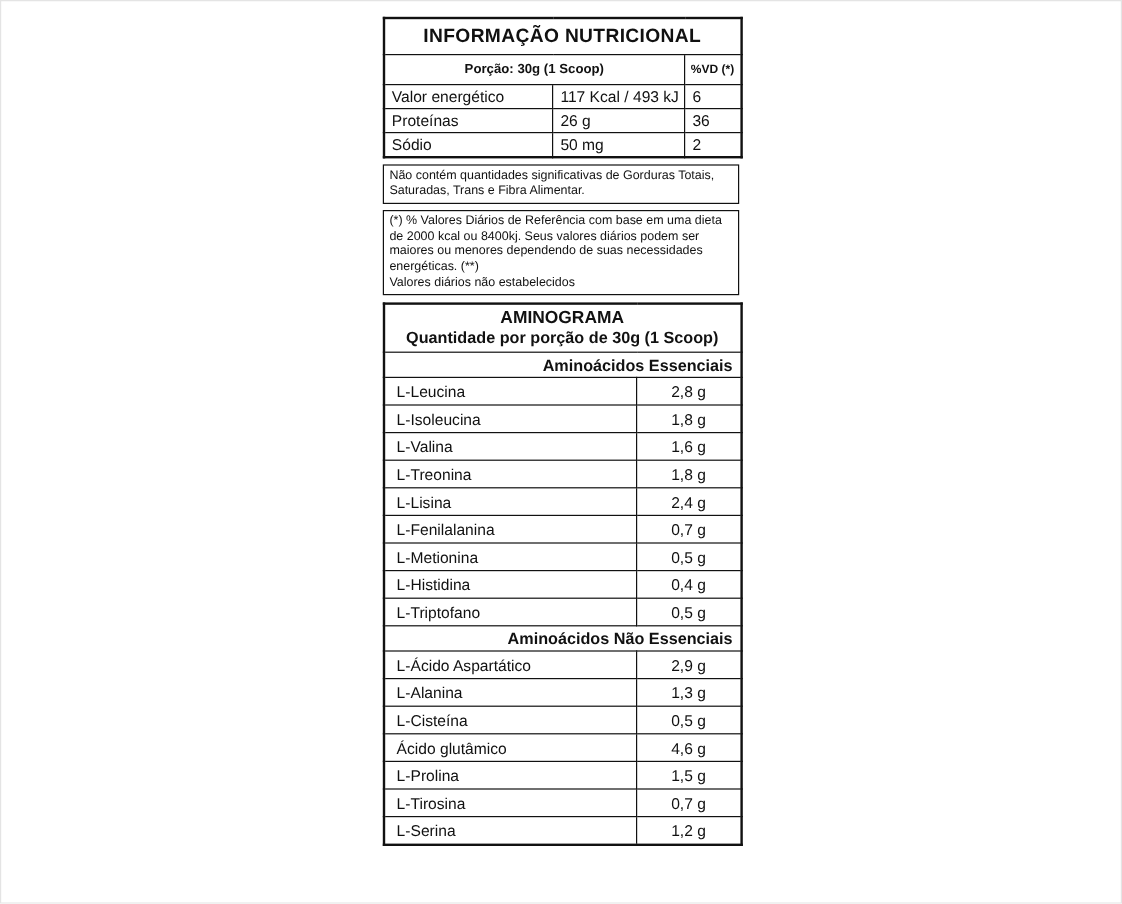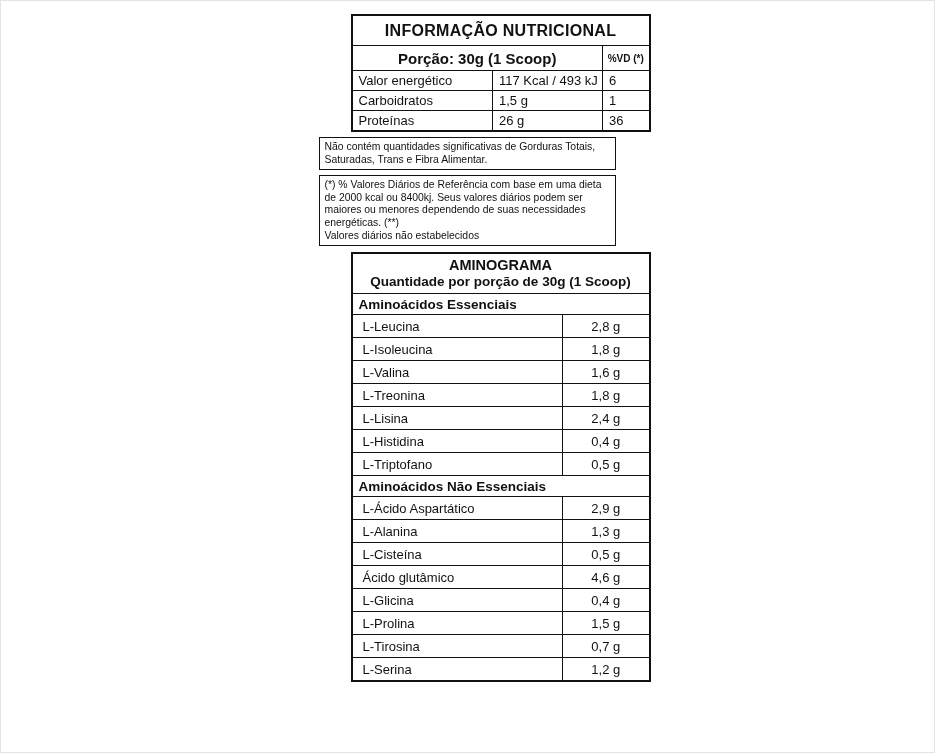--- a/index.html
+++ b/index.html
@@ -13,21 +13,20 @@
   }
   .label-wrap {
     width: 298px;
     margin: 14px auto 0 auto;
   }
   table {
     width: 298px;
     table-layout: fixed;
     border-collapse: collapse;
     border: 2px solid #111;
-    margin-left: 32px;
   }
   td {
     border: 1.5px solid #111;
     padding: 0 6px;
     vertical-align: middle;
     font-size: 13px;
     color: #111;
     overflow: hidden;
     white-space: nowrap;
   }
@@ -35,21 +34,21 @@
   .top-title {
     text-align: center;
     font-weight: bold;
     font-size: 16px;
     letter-spacing: 0.3px;
     height: 29px;
   }
   .portion-cell {
     text-align: center;
     font-weight: bold;
-    font-size: 15px;
+    font-size: 11px;
     height: 24px;
   }
   .vd-head {
     text-align: center;
     font-weight: bold;
     font-size: 10px;
     padding: 0 2px;
   }
   .nutri-row td { height: 19px; }
   .nutri-name { text-align: left; }
@@ -69,21 +68,21 @@
   .amino-table { margin-top: 6px; }
   .am-title-cell {
     text-align: center;
     font-weight: bold;
     padding: 3px 2px;
     white-space: normal;
   }
   .am-title-line1 { font-size: 14.5px; line-height: 17px; }
   .am-title-line2 { font-size: 13.5px; line-height: 16px; white-space: nowrap; }
   .section-head {
-    text-align: left;
+    text-align: right;
     font-weight: bold;
     font-size: 13.5px;
     height: 20px;
   }
   .amino-row td { height: 22px; }
   .amino-name { text-align: left; padding-left: 10px; }
   .amino-amount { text-align: center; }
 </style>
 </head>
 <body>
@@ -106,32 +105,32 @@
       </tr>
     </tbody>
     <tbody>
 
         <tr class="nutri-row">
           <td class="nutri-name">Valor energético</td>
           <td class="nutri-amount">117 Kcal / 493 kJ</td>
           <td class="nutri-vd">6</td>
         </tr>
 
-        <tr class="nutri-row">
-          <td class="nutri-name">Carboidratos</td>
-          <td class="nutri-amount">1,5 g</td>
-          <td class="nutri-vd">1</td>
-        </tr>
 
         <tr class="nutri-row">
           <td class="nutri-name">Proteínas</td>
           <td class="nutri-amount">26 g</td>
           <td class="nutri-vd">36</td>
         </tr>
 
+        <tr class="nutri-row">
+          <td class="nutri-name">Sódio</td>
+          <td class="nutri-amount">50 mg</td>
+          <td class="nutri-vd">2</td>
+        </tr>
       </tbody>
   </table>
 
   <div class="note-box">Não contém quantidades significativas de Gorduras Totais, Saturadas, Trans e Fibra Alimentar.</div>
 
   <div class="note-box">
     <div>(*) % Valores Diários de Referência com base em uma dieta de 2000 kcal ou 8400kj. Seus valores diários podem ser maiores ou menores dependendo de suas necessidades energéticas. (**)</div>
     <div>Valores diários não estabelecidos</div>
   </div>
 
@@ -171,21 +170,29 @@
         <tr class="amino-row">
           <td class="amino-name">L-Treonina</td>
           <td class="amino-amount">1,8 g</td>
         </tr>
 
         <tr class="amino-row">
           <td class="amino-name">L-Lisina</td>
           <td class="amino-amount">2,4 g</td>
         </tr>
 
-
+        <tr class="amino-row">
+          <td class="amino-name">L-Fenilalanina</td>
+          <td class="amino-amount">0,7 g</td>
+        </tr>
+
+        <tr class="amino-row">
+          <td class="amino-name">L-Metionina</td>
+          <td class="amino-amount">0,5 g</td>
+        </tr>
 
         <tr class="amino-row">
           <td class="amino-name">L-Histidina</td>
           <td class="amino-amount">0,4 g</td>
         </tr>
 
         <tr class="amino-row">
           <td class="amino-name">L-Triptofano</td>
           <td class="amino-amount">0,5 g</td>
         </tr>
@@ -211,24 +218,20 @@
         <tr class="amino-row">
           <td class="amino-name">L-Cisteína</td>
           <td class="amino-amount">0,5 g</td>
         </tr>
 
         <tr class="amino-row">
           <td class="amino-name">Ácido glutâmico</td>
           <td class="amino-amount">4,6 g</td>
         </tr>
 
-        <tr class="amino-row">
-          <td class="amino-name">L-Glicina</td>
-          <td class="amino-amount">0,4 g</td>
-        </tr>
 
         <tr class="amino-row">
           <td class="amino-name">L-Prolina</td>
           <td class="amino-amount">1,5 g</td>
         </tr>
 
         <tr class="amino-row">
           <td class="amino-name">L-Tirosina</td>
           <td class="amino-amount">0,7 g</td>
         </tr>

